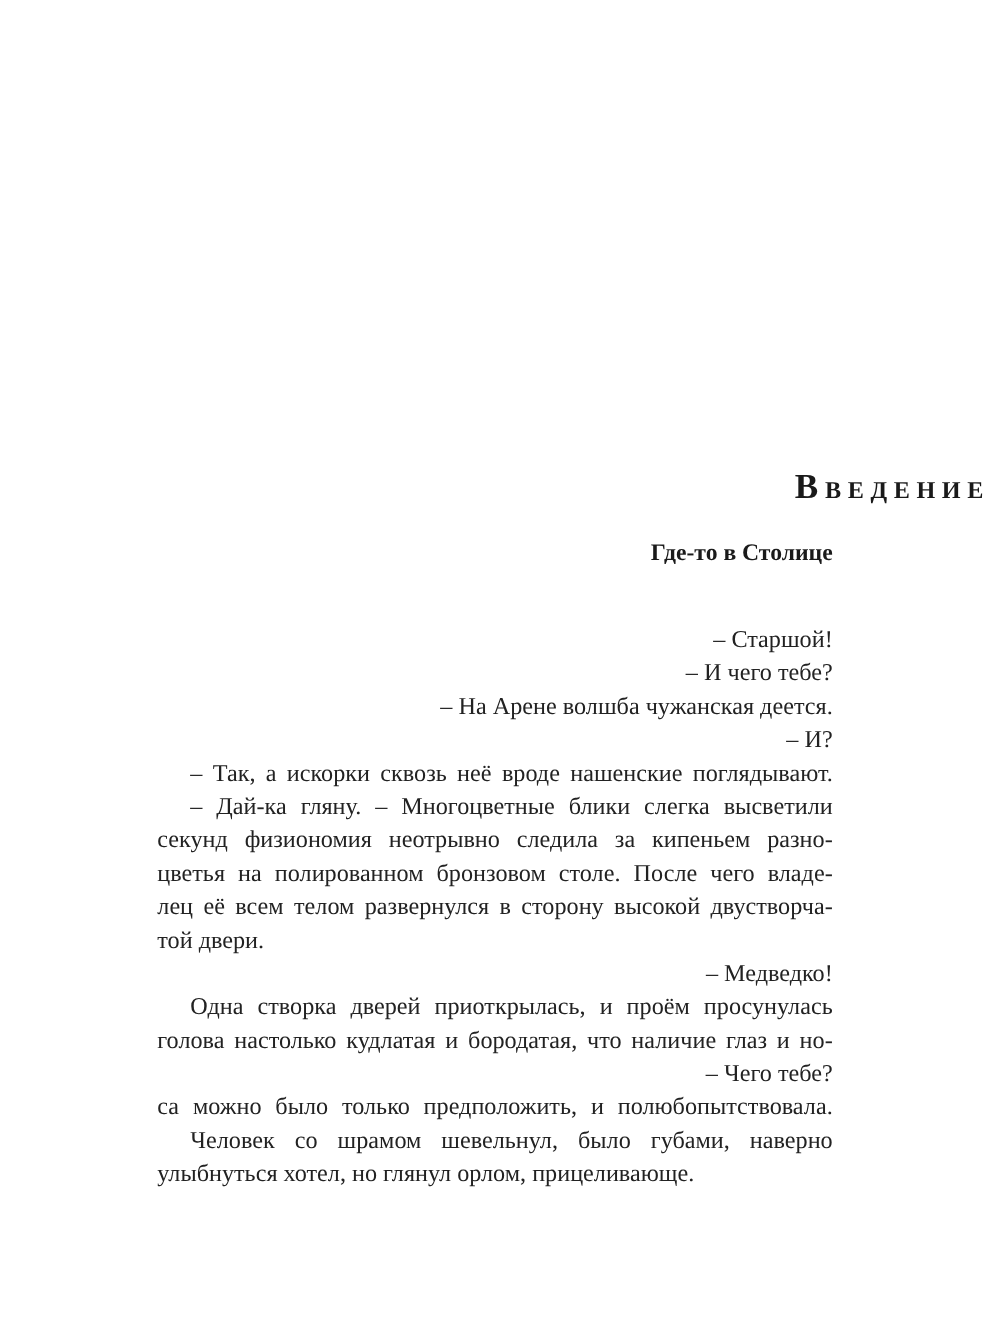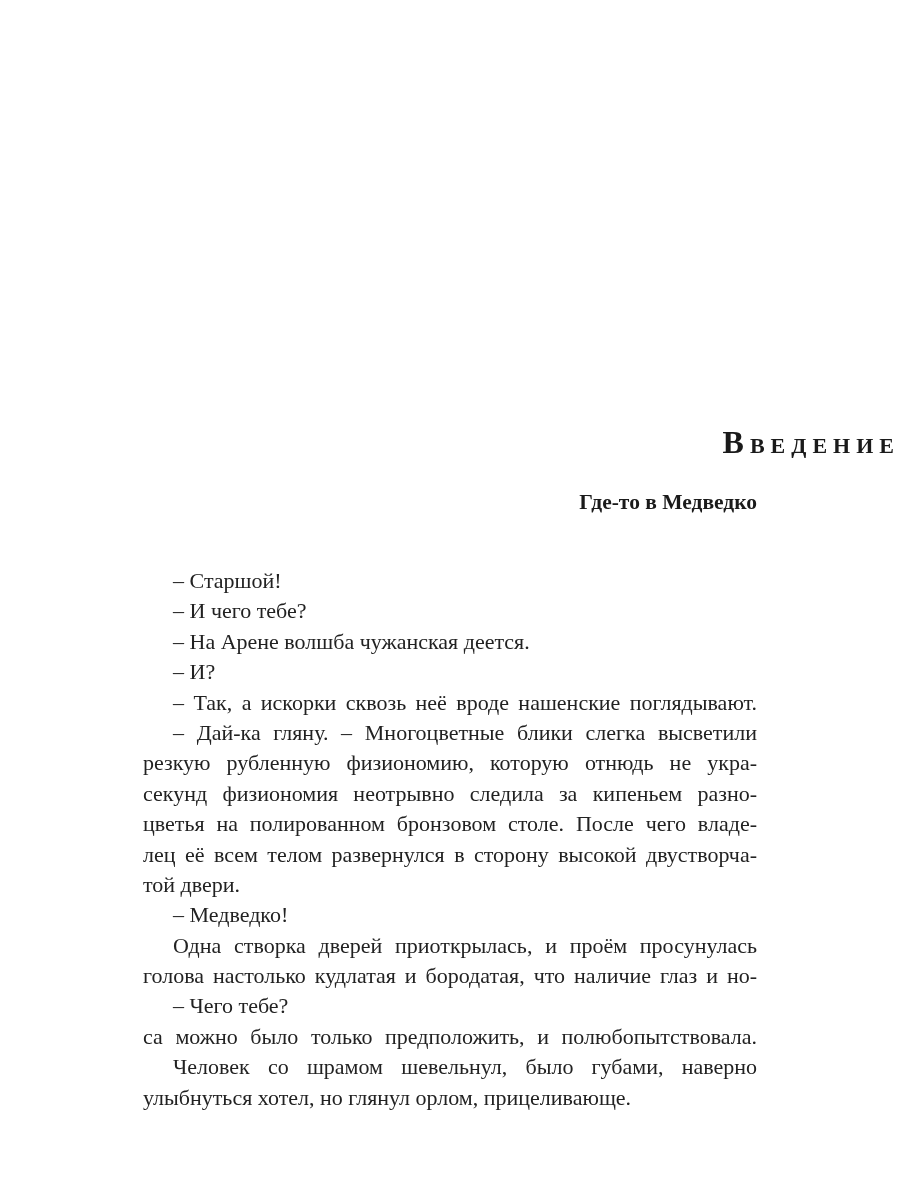--- a/index.html
+++ b/index.html
@@ -61,38 +61,38 @@
     display: block;
     white-space: nowrap;
     height: 30.4px;
   }
   .line.justify {
     text-align: justify;
     text-align-last: justify;
   }
   .line.indent {
     padding-left: 30px;
+    text-align: right;
   }
 </style>
 </head>
 <body>
 
 <div class="page">
   <div class="title"><span class="cap">В</span><span class="small">ведение</span></div>
 
-  <div class="subtitle">Где-то в Медведко</div>
+  <div class="subtitle">Где-то в Столице</div>
 
   <div class="text">
     <span class="line indent">– Старшой!</span>
     <span class="line indent">– И чего тебе?</span>
     <span class="line indent">– На Арене волшба чужанская деется.</span>
     <span class="line indent">– И?</span>
     <span class="line indent justify">– Так, а искорки сквозь неё вроде нашенские поглядывают.</span>
     <span class="line indent justify">– Дай-ка гляну. – Многоцветные блики слегка высветили</span>
-    <span class="line justify">резкую рубленную физиономию, которую отнюдь не укра-</span>
     <span class="line justify">секунд физиономия неотрывно следила за кипеньем разно-</span>
     <span class="line justify">цветья на полированном бронзовом столе. После чего владе-</span>
     <span class="line justify">лец её всем телом развернулся в сторону высокой двустворча-</span>
     <span class="line">той двери.</span>
     <span class="line indent">– Медведко!</span>
     <span class="line indent justify">Одна створка дверей приоткрылась, и проём просунулась</span>
     <span class="line justify">голова настолько кудлатая и бородатая, что наличие глаз и но-</span>
     <span class="line indent">– Чего тебе?</span>
     <span class="line justify">са можно было только предположить, и полюбопытствовала.</span>
     <span class="line indent justify">Человек со шрамом шевельнул, было губами, наверно</span>

